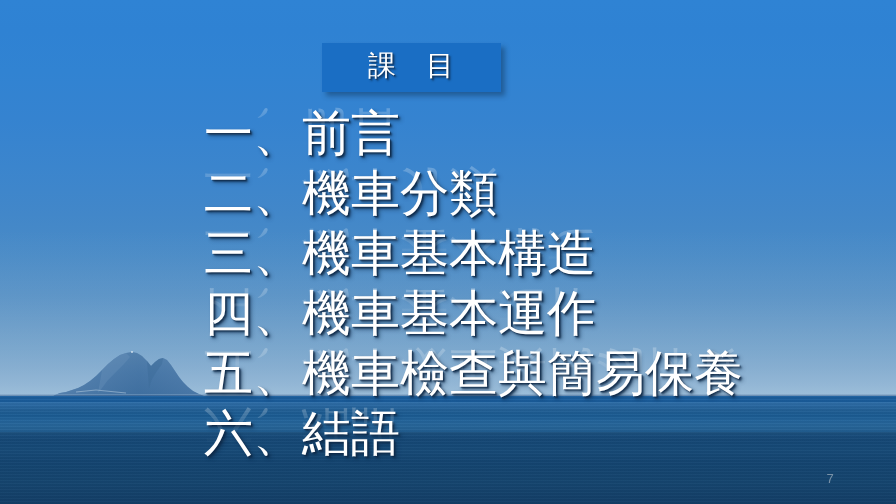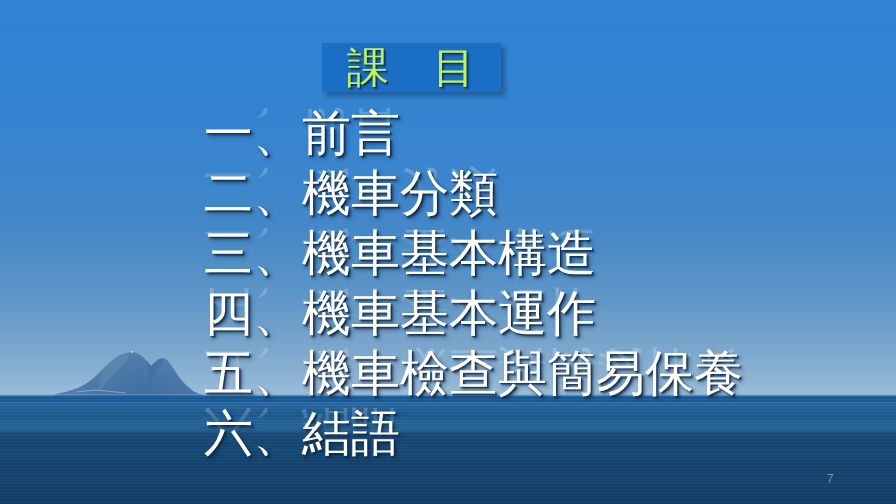--- a/index.html
+++ b/index.html
@@ -130,29 +130,30 @@
     top: 43px;
     width: 179px;
     height: 49px;
     background: #1a6ec4;
     box-shadow: 4px 4px 5px rgba(10,40,75,0.42);
     display: flex;
     align-items: center;
     justify-content: center;
   }
   .title-text {
-    color: #bef264;
-    font-size: 42px;
+    color: #ffffff;
+    font-size: 28px;
     line-height: 1;
     letter-spacing: 1px;
     font-weight: 400;
     white-space: pre;
     text-shadow:
       2px 2px 2px rgba(12,38,68,0.75),
       1px 1px 0 rgba(12,38,68,0.55);
+    font-family: Liberation Mono, monospace;
   }
 
   
   .list {
     position: absolute;
     left: 204px;
     top: 106px;
     width: 640px;
   }
   .line-wrap {

